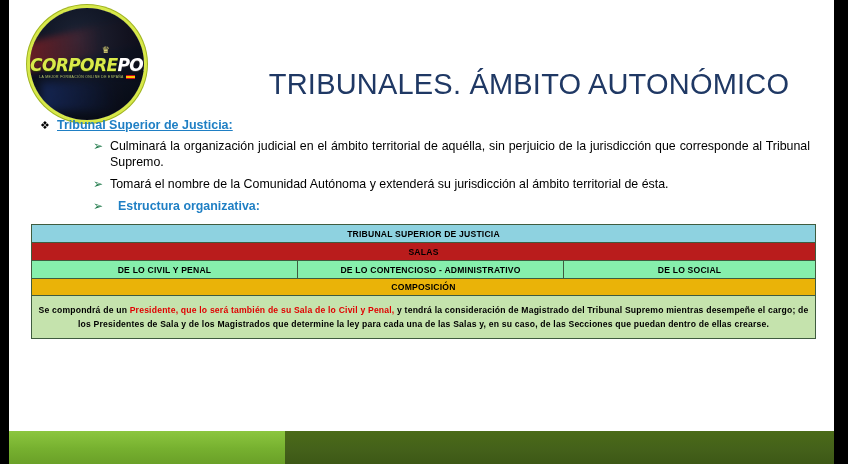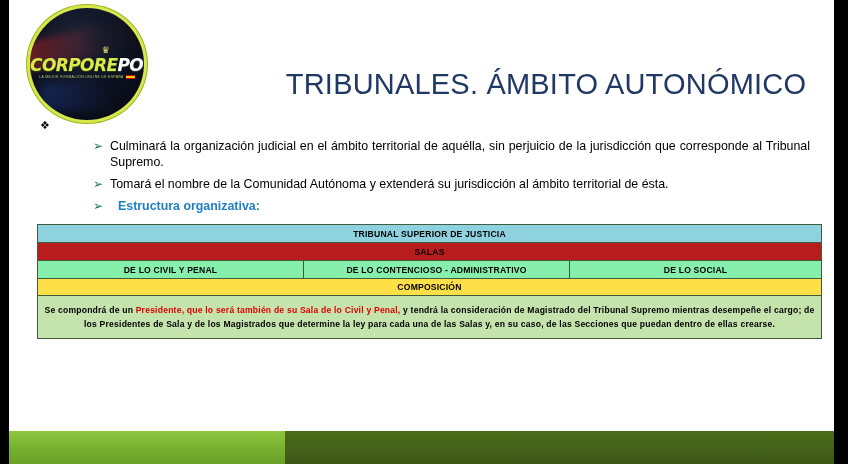--- a/index.html
+++ b/index.html
@@ -115,21 +115,21 @@
     width: 9px;
     height: 4px;
     margin-left: 2px;
     vertical-align: middle;
     background: linear-gradient(to bottom, #c60b1e 0 28%, #ffc400 28% 72%, #c60b1e 72% 100%);
   }
 
   
   #page-title {
     position: absolute;
-    left: 242px;
+    left: 225px;
     top: 68px;
     width: 590px;
     text-align: center;
     font-family: "Liberation Sans", sans-serif;
     font-size: 29px;
     font-weight: normal;
     color: #1f3864;
     letter-spacing: 0.2px;
     white-space: nowrap;
   }
@@ -186,40 +186,40 @@
   .lvl2 .txt.accent {
     color: #1f7fc4;
     font-weight: bold;
     text-align: left;
     padding-left: 8px;
   }
 
   
   #struct-table {
     position: absolute;
-    left: 28px;
+    left: 22px;
     top: 224px;
     width: 784px;
     border-collapse: collapse;
     table-layout: fixed;
   }
   #struct-table td {
     border: 1px solid #3f5c3f;
     text-align: center;
     font-family: "Liberation Sans", sans-serif;
     font-size: 8.6px;
     font-weight: bold;
     letter-spacing: 0.2px;
     color: #000000;
     padding: 0;
   }
   .row-head td { background: #8ed2e0; height: 17px; }
   .row-salas td { background: #b91c1c; height: 17px; }
   .row-salas-cells td { background: #86efac; height: 17px; }
-  .row-comp td { background: #fde047; height: 16px; }
+  .row-comp td { background: #eab308; height: 16px; }
   .row-body td {
     background: #c5e3ad;
     height: 42px;
     text-align: left;
     font-weight: normal;
     font-size: 9.1px;
     line-height: 14px;
     padding: 5px 7px 5px 8px;
     letter-spacing: 0;
   }
@@ -261,20 +261,21 @@
       <div class="wordmark"><span class="w1">CORPORE</span><span class="w2">POL</span></div>
       <div class="tagline"><span>LA MEJOR FORMACIÓN ONLINE DE ESPAÑA</span><span class="flag"></span></div>
     </div>
 
     <div id="page-title">TRIBUNALES. ÁMBITO AUTONÓMICO</div>
 
     <div id="bullets">
 
       <div class="lvl1">
         <span class="marker">❖</span>
+        <span class="txt">Tribunal Superior de Justicia:</span>
       </div>
 
       <div class="lvl2">
         <span class="marker">➢</span>
         <span class="txt">Culminará la organización judicial en el ámbito territorial de aquélla, sin perjuicio de la jurisdicción que corresponde al Tribunal Supremo.</span>
       </div>
 
       <div class="lvl2">
         <span class="marker">➢</span>
         <span class="txt">Tomará el nombre de la Comunidad Autónoma y extenderá su jurisdicción al ámbito territorial de ésta.</span>

